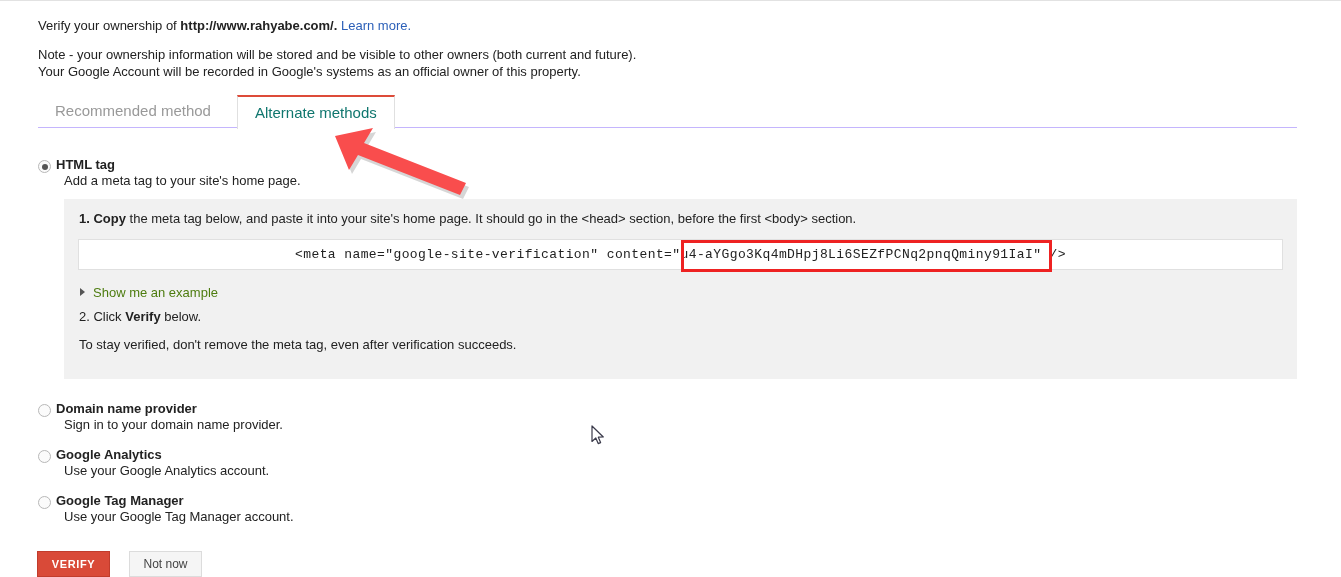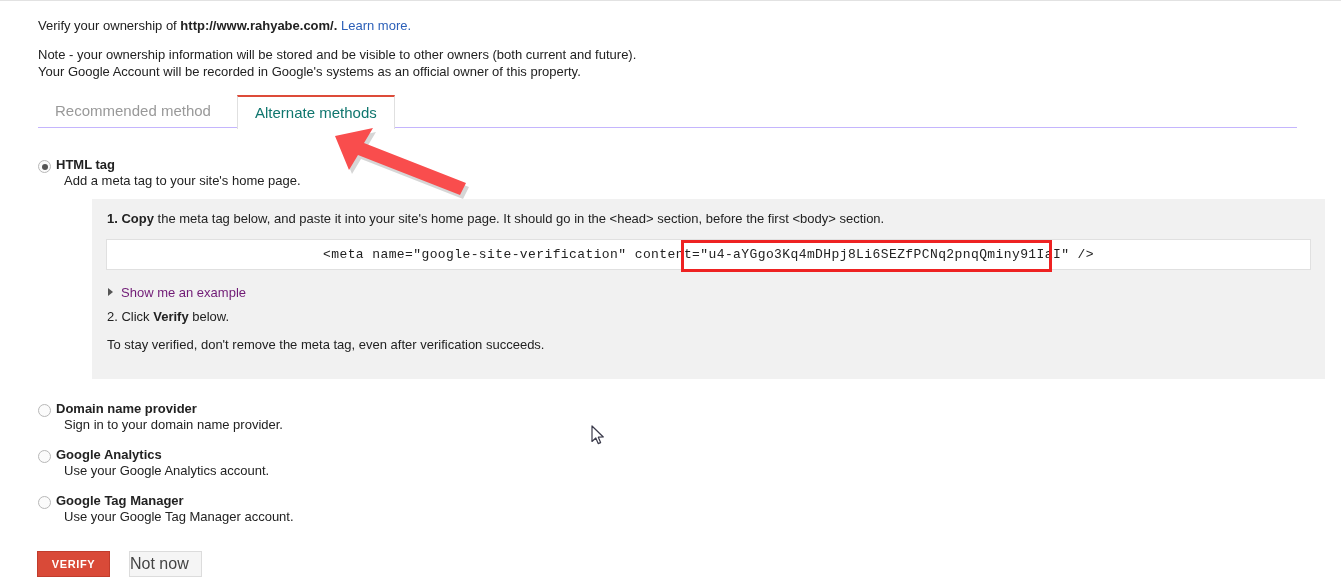--- a/index.html
+++ b/index.html
@@ -139,21 +139,20 @@
 
   
   .panel {
     position: absolute;
     left: 64px;
     top: 199px;
     width: 1233px;
     height: 180px;
     background: #f1f1f1;
     box-sizing: border-box;
-    margin-left: 28px;
   }
   .step1 {
     position: absolute;
     left: 15px;
     top: 12px;
     font-size: 13px;
     color: #222;
     white-space: nowrap;
   }
   .step1 b { font-weight: bold; }
@@ -195,21 +194,21 @@
     box-sizing: border-box;
     pointer-events: none;
     z-index: 6;
   }
 
   .show-example {
     position: absolute;
     left: 16px;
     top: 86px;
     font-size: 13px;
-    color: #701a75;
+    color: #4d7c0f;
     cursor: pointer;
     white-space: nowrap;
   }
   .caret {
     display: inline-block;
     width: 0; height: 0;
     border-left: 5px solid #555;
     border-top: 4px solid transparent;
     border-bottom: 4px solid transparent;
     margin-right: 8px;
@@ -254,22 +253,23 @@
   .btn-notnow {
     position: absolute;
     left: 129px;
     top: 551px;
     width: 73px;
     height: 26px;
     background: #f5f5f5;
     border: 1px solid #dcdcdc;
     box-sizing: border-box;
     color: #444444;
-    font-size: 16px;
+    font-size: 12px;
     line-height: 24px;
+    text-align: center;
     cursor: pointer;
   }
 
   
   .arrow {
     position: absolute;
     left: 330px;
     top: 122px;
     width: 170px;
     height: 80px;

